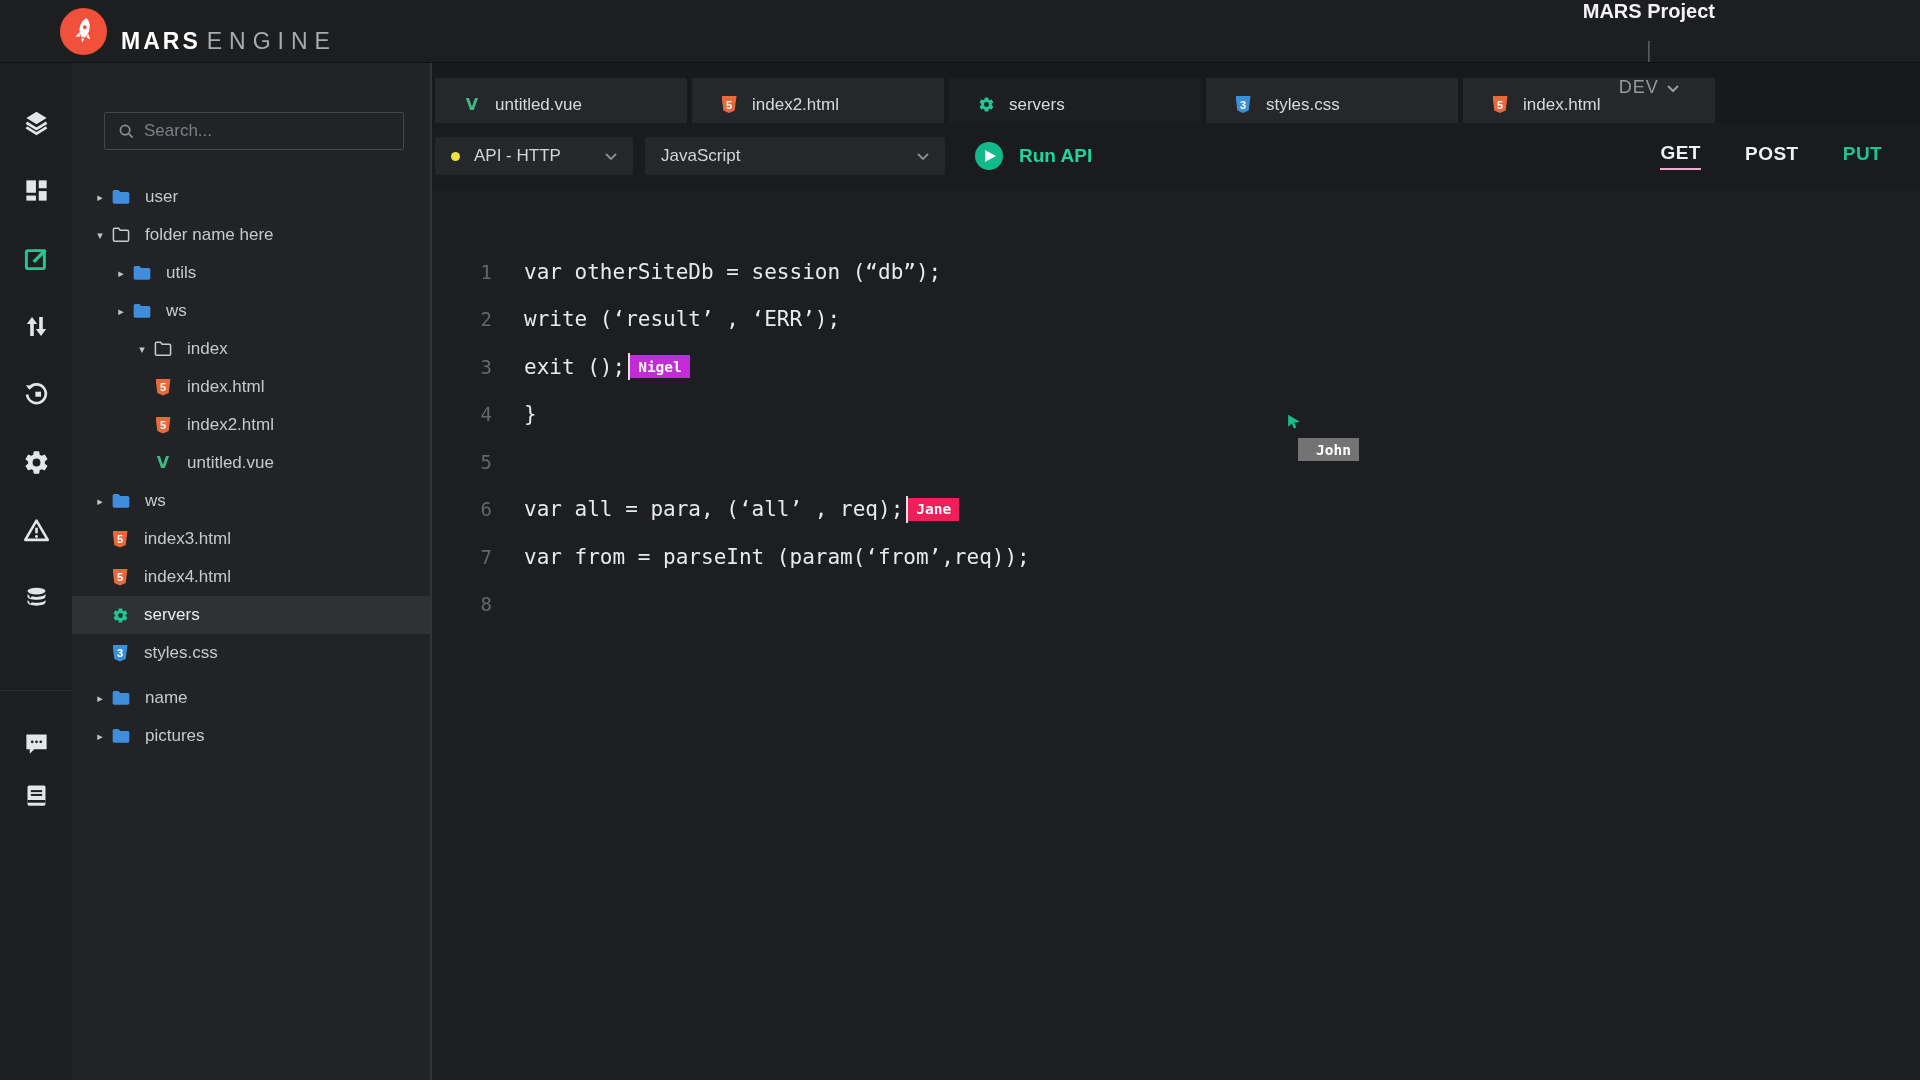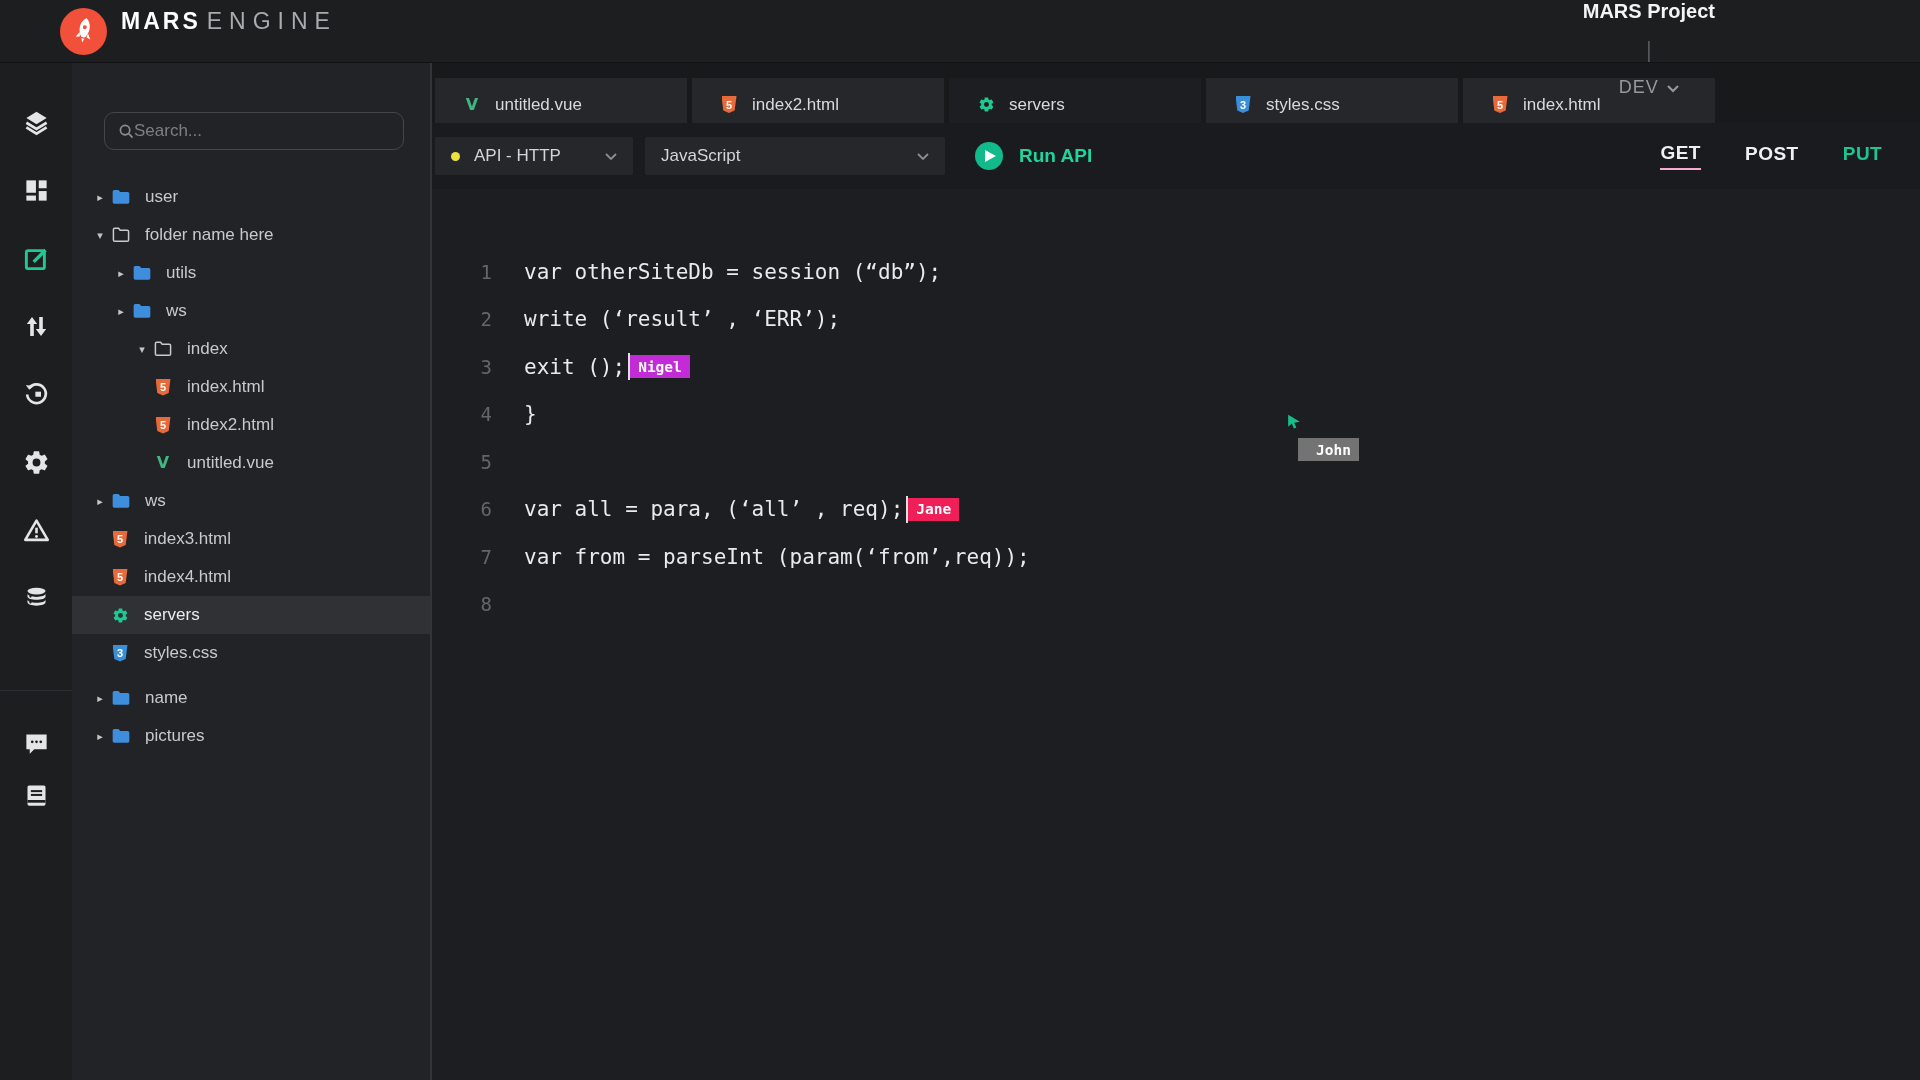--- a/index.html
+++ b/index.html
@@ -2,21 +2,21 @@
 <html><head>
 <meta charset="utf-8">
 <style>
   * { margin:0; padding:0; box-sizing:border-box; }
   html,body { width:1920px; height:1080px; overflow:hidden; background:#1d1e21;
     font-family:"Liberation Sans", sans-serif; }
 
   
   .topbar { position:absolute; left:0; top:0; width:1920px; height:63px;
     background:#1d1e20; border-bottom:1px solid #121214; z-index:30; }
-  .brand { position:absolute; left:60px; top:8px; display:flex; align-items:flex-start; }
+  .brand { position:absolute; left:60px; top:8px; display:flex; align-items:flex-end; }
   .logo { width:47px; height:47px; border-radius:50%; background:#f1503a;
     display:flex; align-items:center; justify-content:center; }
   .logo svg { width:34px; height:34px; }
   .brand-text { margin-left:14px; font-size:23px; color:#fff; letter-spacing:3px;
     font-weight:700; }
   .brand-text .light { color:#a9abae; font-weight:300; letter-spacing:7px; margin-left:6px; }
   .menus { position:absolute; left:452px; top:0; height:63px; display:flex;
     align-items:center; gap:48px; }
   .menu-item { color:#ececee; font-size:17.5px; cursor:default; }
   .top-right { position:absolute; right:205px; top:0; height:63px; display:flex;
@@ -37,22 +37,22 @@
   .rail-item.b2 { margin-top:12px; }
 
   
   .sidebar { position:absolute; left:72px; top:63px; width:358px; height:1017px;
     background:#222327; z-index:10; }
   .vdivider { position:absolute; left:430px; top:63px; width:2px; height:1017px;
     background:#323439; z-index:15; }
   .sidebar-footer { position:absolute; left:72px; top:1047px; width:358px; height:33px;
     background:#1f2024; border-top:1px solid #2b2d31; }
   .searchbox { position:absolute; left:32px; top:49px; width:300px; height:38px;
-    border:1px solid #43464b; border-radius:10px; background:transparent;
-    display:flex; align-items:center; padding-left:14px; }
+    border:1px solid #43464b; border-radius:2px; background:transparent;
+    display:flex; align-items:center; padding-left:14px; gap:10px; }
   .searchbox svg { width:15px; height:15px; }
   .searchbox input { background:transparent; border:none; outline:none;
     color:#cfd1d4; font-size:17px; width:240px;
     font-family:"Liberation Sans", sans-serif; }
   .searchbox input::placeholder { color:#7c7f84; }
 
   .tree { position:absolute; left:0; top:115px; width:358px; }
   .trow { height:38px; display:flex; align-items:center; width:358px; cursor:default; }
   .trow.selected { background:#2f3135; }
   .trow .arrow { width:14px; font-size:11px; color:#c3c5c8; flex:none;

